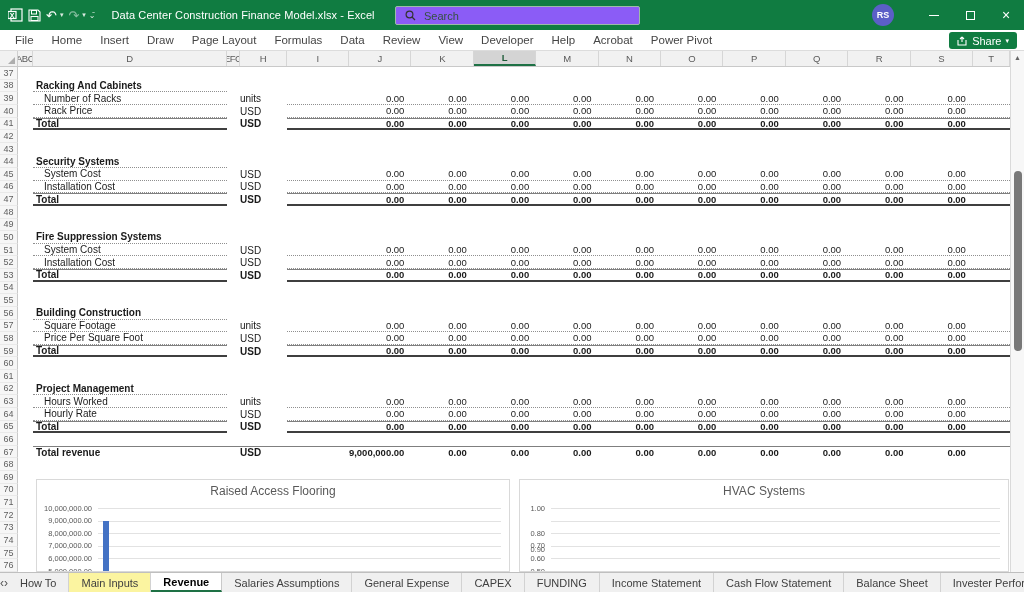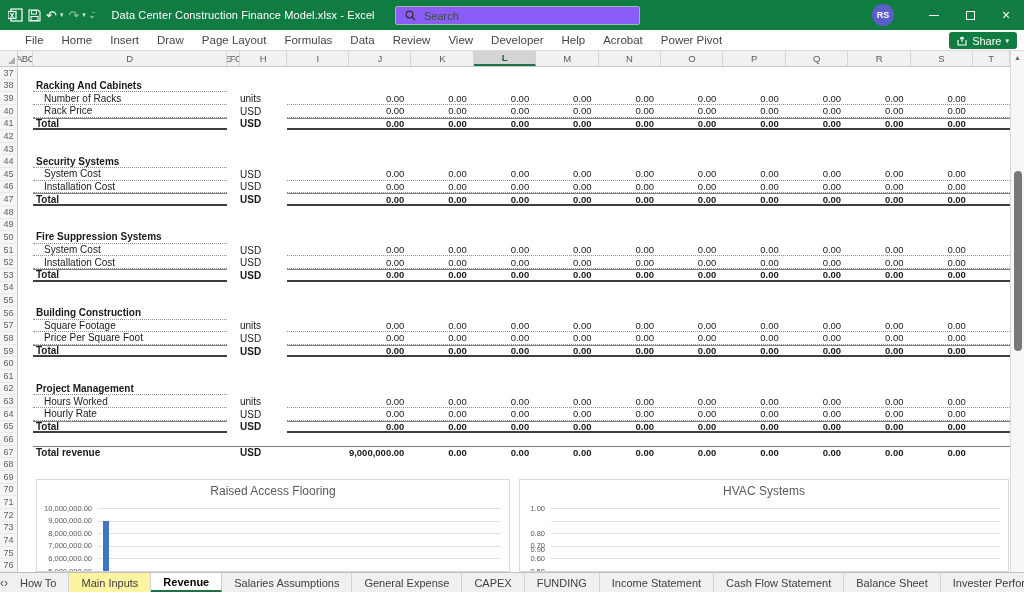--- a/index.html
+++ b/index.html
@@ -18,21 +18,21 @@
 .searchbox input::placeholder{color:#35513f}
 .tb-right{position:absolute;right:0;top:0;height:30px;display:flex;align-items:center}
 .avatar{width:22px;height:22px;border-radius:50%;background:#5B5FC7;color:#fff;font-size:9px;font-weight:700;display:flex;align-items:center;justify-content:center;margin-right:22px}
 .winbtn{width:36px;height:30px;display:flex;align-items:center;justify-content:center;color:#fff}
 .min-glyph{width:10px;height:1px;background:#fff}
 .max-glyph{width:9px;height:9px;border:1px solid #fff}
 .close-glyph{font-size:14px;line-height:1}
 
 
 .ribbon{position:absolute;left:0;top:30px;width:1024px;height:21px;background:#fff;border-bottom:1px solid #DCDCDC;display:flex;align-items:center}
-#ribbon-tabs{display:flex;align-items:flex-end;padding-left:16px}
+#ribbon-tabs{display:flex;align-items:flex-end;padding-left:6px}
 .rtab{font-size:11.5px;color:#454545;padding:0 9px;height:21px;display:flex;align-items:center;white-space:nowrap}
 .share-btn{position:absolute;right:7px;top:2px;height:17px;background:#107C41;color:#fff;border-radius:3px;display:flex;align-items:center;gap:4px;padding:0 8px;font-size:11px}
 .share-btn .chev{font-size:7px}
 
 
 .colhead{position:absolute;left:0;top:51px;width:1024px;height:16px;background:#F1F1F1;border-bottom:1px solid #C9C9C9;display:flex}
 .corner{width:18px;height:15px;background:#F1F1F1;border-right:1px solid #CFCFCF;position:relative}
 .corner .tri{position:absolute;right:2px;bottom:2px;width:0;height:0;border-left:7px solid transparent;border-bottom:7px solid #AEAEAE}
 .col-h{height:15px;border-right:1px solid #D6D6D6;font-size:9.5px;color:#5a5a5a;display:flex;align-items:center;justify-content:center;overflow:hidden;white-space:nowrap;letter-spacing:-.5px}
 .col-h.sel{background:#D4D4D4;border-bottom:2px solid #1E7145;color:#1E5B38;font-weight:700}

